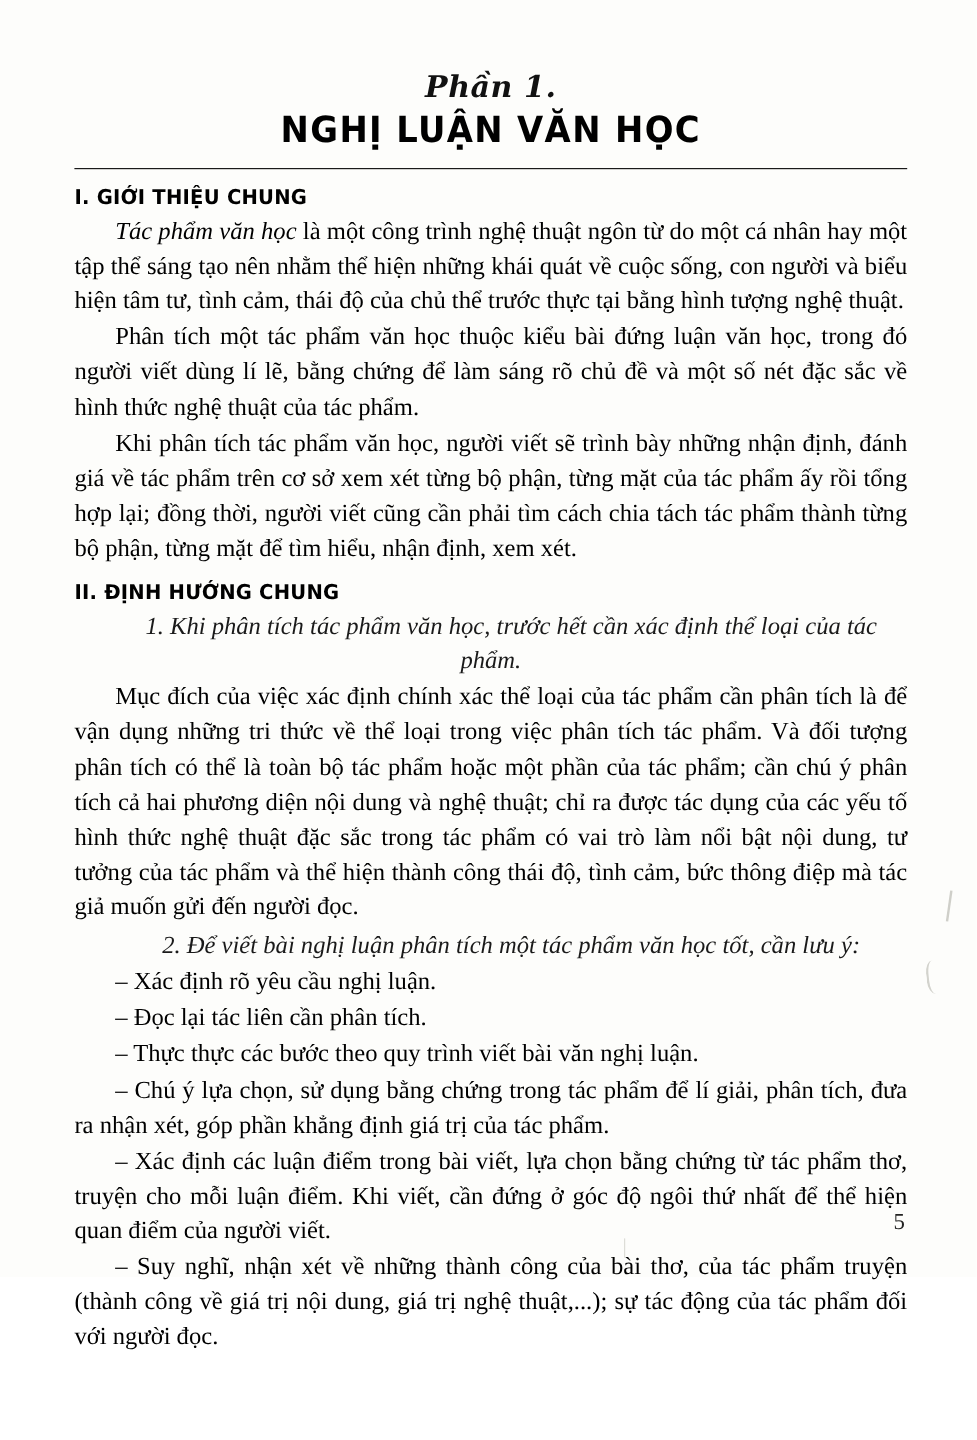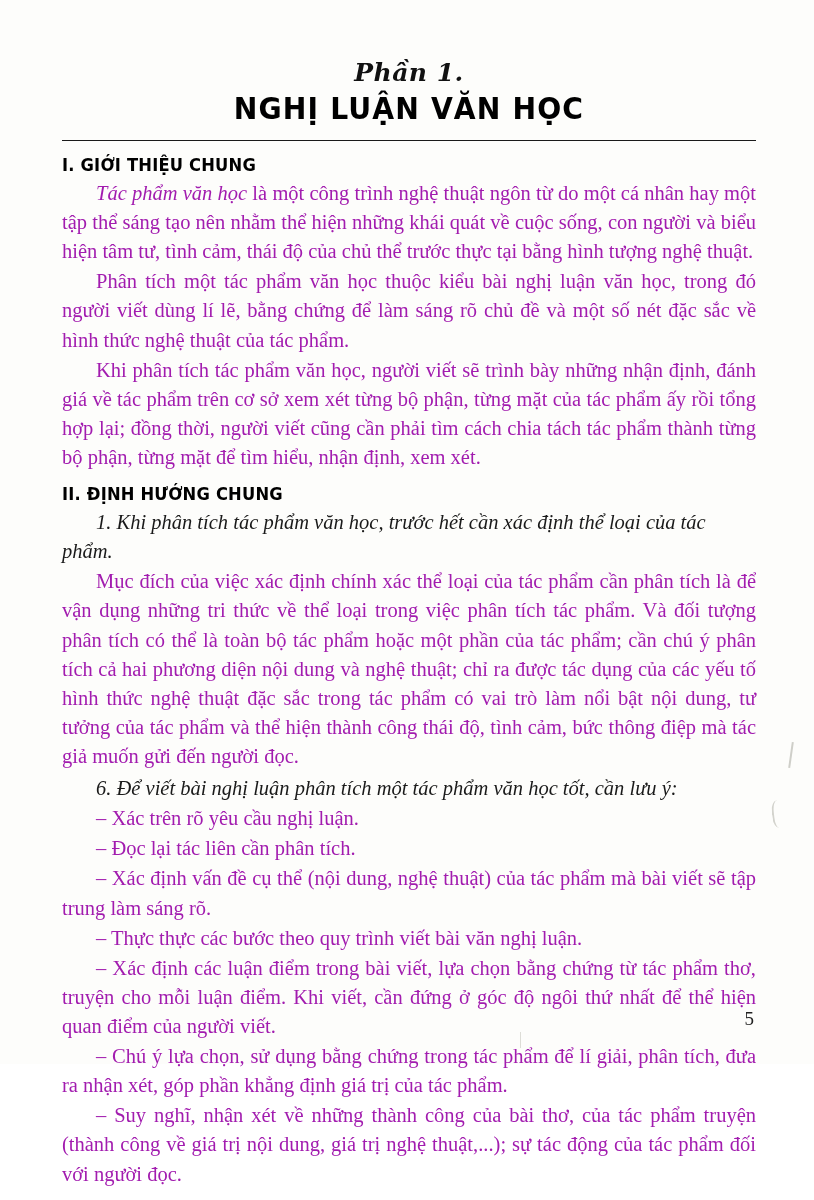--- a/index.html
+++ b/index.html
@@ -57,33 +57,33 @@
     transform: scaleX(0.96);
     transform-origin: left center;
   }
   p.body-text {
     font-size: 20.5px;
     line-height: 1.42;
     text-align: justify;
     text-justify: inter-word;
     margin: 0 0 1px 0;
     text-indent: 34px;
-    color: #a21caf;
+    color: #000000;
   }
   p.dash-item {
     text-indent: 34px;
   }
   .it {
     font-style: italic;
   }
   p.italic-line {
     font-style: italic;
     font-size: 20.5px;
     line-height: 1.42;
-    text-align: left;
+    text-align: center;
     margin: 3px 0 1px 0;
     text-indent: 34px;
   }
   .page-number {
     position: absolute;
     right: 60px;
     bottom: 34px;
     font-size: 19px;
     font-family: "Liberation Serif", serif;
     color: #222;
@@ -120,34 +120,33 @@
 <body>
 
 <div class="page">
 
   <div class="part-label">Phần 1.</div>
   <div class="part-title">NGHỊ LUẬN VĂN HỌC</div>
   <hr class="rule">
 
   <div class="section-head">I. GIỚI THIỆU CHUNG</div>
   <p class="body-text"><span class="it">Tác phẩm văn học</span> là một công trình nghệ thuật ngôn từ do một cá nhân hay một tập thể sáng tạo nên nhằm thể hiện những khái quát về cuộc sống, con người và biểu hiện tâm tư, tình cảm, thái độ của chủ thể trước thực tại bằng hình tượng nghệ thuật.</p>
-  <p class="body-text">Phân tích một tác phẩm văn học thuộc kiểu bài nghị luận văn học, trong đó người viết dùng lí lẽ, bằng chứng để làm sáng rõ chủ đề và một số nét đặc sắc về hình thức nghệ thuật của tác phẩm.</p>
+  <p class="body-text">Phân tích một tác phẩm văn học thuộc kiểu bài đứng luận văn học, trong đó người viết dùng lí lẽ, bằng chứng để làm sáng rõ chủ đề và một số nét đặc sắc về hình thức nghệ thuật của tác phẩm.</p>
   <p class="body-text">Khi phân tích tác phẩm văn học, người viết sẽ trình bày những nhận định, đánh giá về tác phẩm trên cơ sở xem xét từng bộ phận, từng mặt của tác phẩm ấy rồi tổng hợp lại; đồng thời, người viết cũng cần phải tìm cách chia tách tác phẩm thành từng bộ phận, từng mặt để tìm hiểu, nhận định, xem xét.</p>
 
   <div class="section-head">II. ĐỊNH HƯỚNG CHUNG</div>
   <p class="italic-line">1. Khi phân tích tác phẩm văn học, trước hết cần xác định thể loại của tác phẩm.</p>
   <p class="body-text">Mục đích của việc xác định chính xác thể loại của tác phẩm cần phân tích là để vận dụng những tri thức về thể loại trong việc phân tích tác phẩm. Và đối tượng phân tích có thể là toàn bộ tác phẩm hoặc một phần của tác phẩm; cần chú ý phân tích cả hai phương diện nội dung và nghệ thuật; chỉ ra được tác dụng của các yếu tố hình thức nghệ thuật đặc sắc trong tác phẩm có vai trò làm nổi bật nội dung, tư tưởng của tác phẩm và thể hiện thành công thái độ, tình cảm, bức thông điệp mà tác giả muốn gửi đến người đọc.</p>
-  <p class="italic-line">6. Để viết bài nghị luận phân tích một tác phẩm văn học tốt, cần lưu ý:</p>
+  <p class="italic-line">2. Để viết bài nghị luận phân tích một tác phẩm văn học tốt, cần lưu ý:</p>
 
-  <p class="body-text dash-item">– Xác trên rõ yêu cầu nghị luận.</p>
+  <p class="body-text dash-item">– Xác định rõ yêu cầu nghị luận.</p>
   <p class="body-text dash-item">– Đọc lại tác liên cần phân tích.</p>
-  <p class="body-text dash-item">– Xác định vấn đề cụ thể (nội dung, nghệ thuật) của tác phẩm mà bài viết sẽ tập trung làm sáng rõ.</p>
   <p class="body-text dash-item">– Thực thực các bước theo quy trình viết bài văn nghị luận.</p>
+  <p class="body-text dash-item">– Chú ý lựa chọn, sử dụng bằng chứng trong tác phẩm để lí giải, phân tích, đưa ra nhận xét, góp phần khẳng định giá trị của tác phẩm.</p>
   <p class="body-text dash-item">– Xác định các luận điểm trong bài viết, lựa chọn bằng chứng từ tác phẩm thơ, truyện cho mỗi luận điểm. Khi viết, cần đứng ở góc độ ngôi thứ nhất để thể hiện quan điểm của người viết.</p>
-  <p class="body-text dash-item">– Chú ý lựa chọn, sử dụng bằng chứng trong tác phẩm để lí giải, phân tích, đưa ra nhận xét, góp phần khẳng định giá trị của tác phẩm.</p>
   <p class="body-text dash-item">– Suy nghĩ, nhận xét về những thành công của bài thơ, của tác phẩm truyện (thành công về giá trị nội dung, giá trị nghệ thuật,...); sự tác động của tác phẩm đối với người đọc.</p>
 
   <span class="mark-1"></span>
   <span class="mark-2"></span>
   <span class="mark-3"></span>
 
   <div class="page-number">5</div>
 </div>
 
 </body></html>

